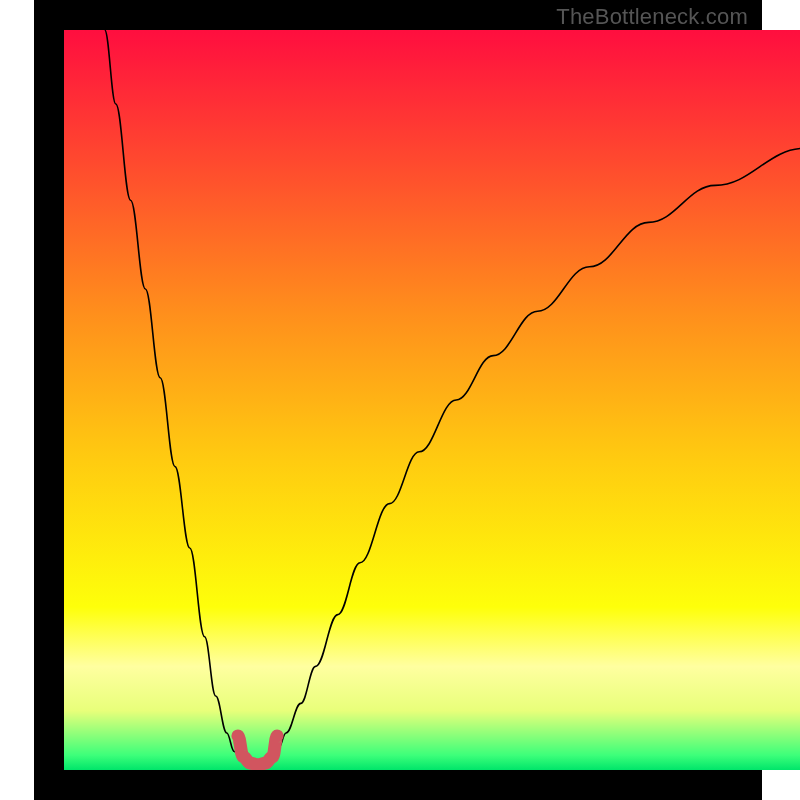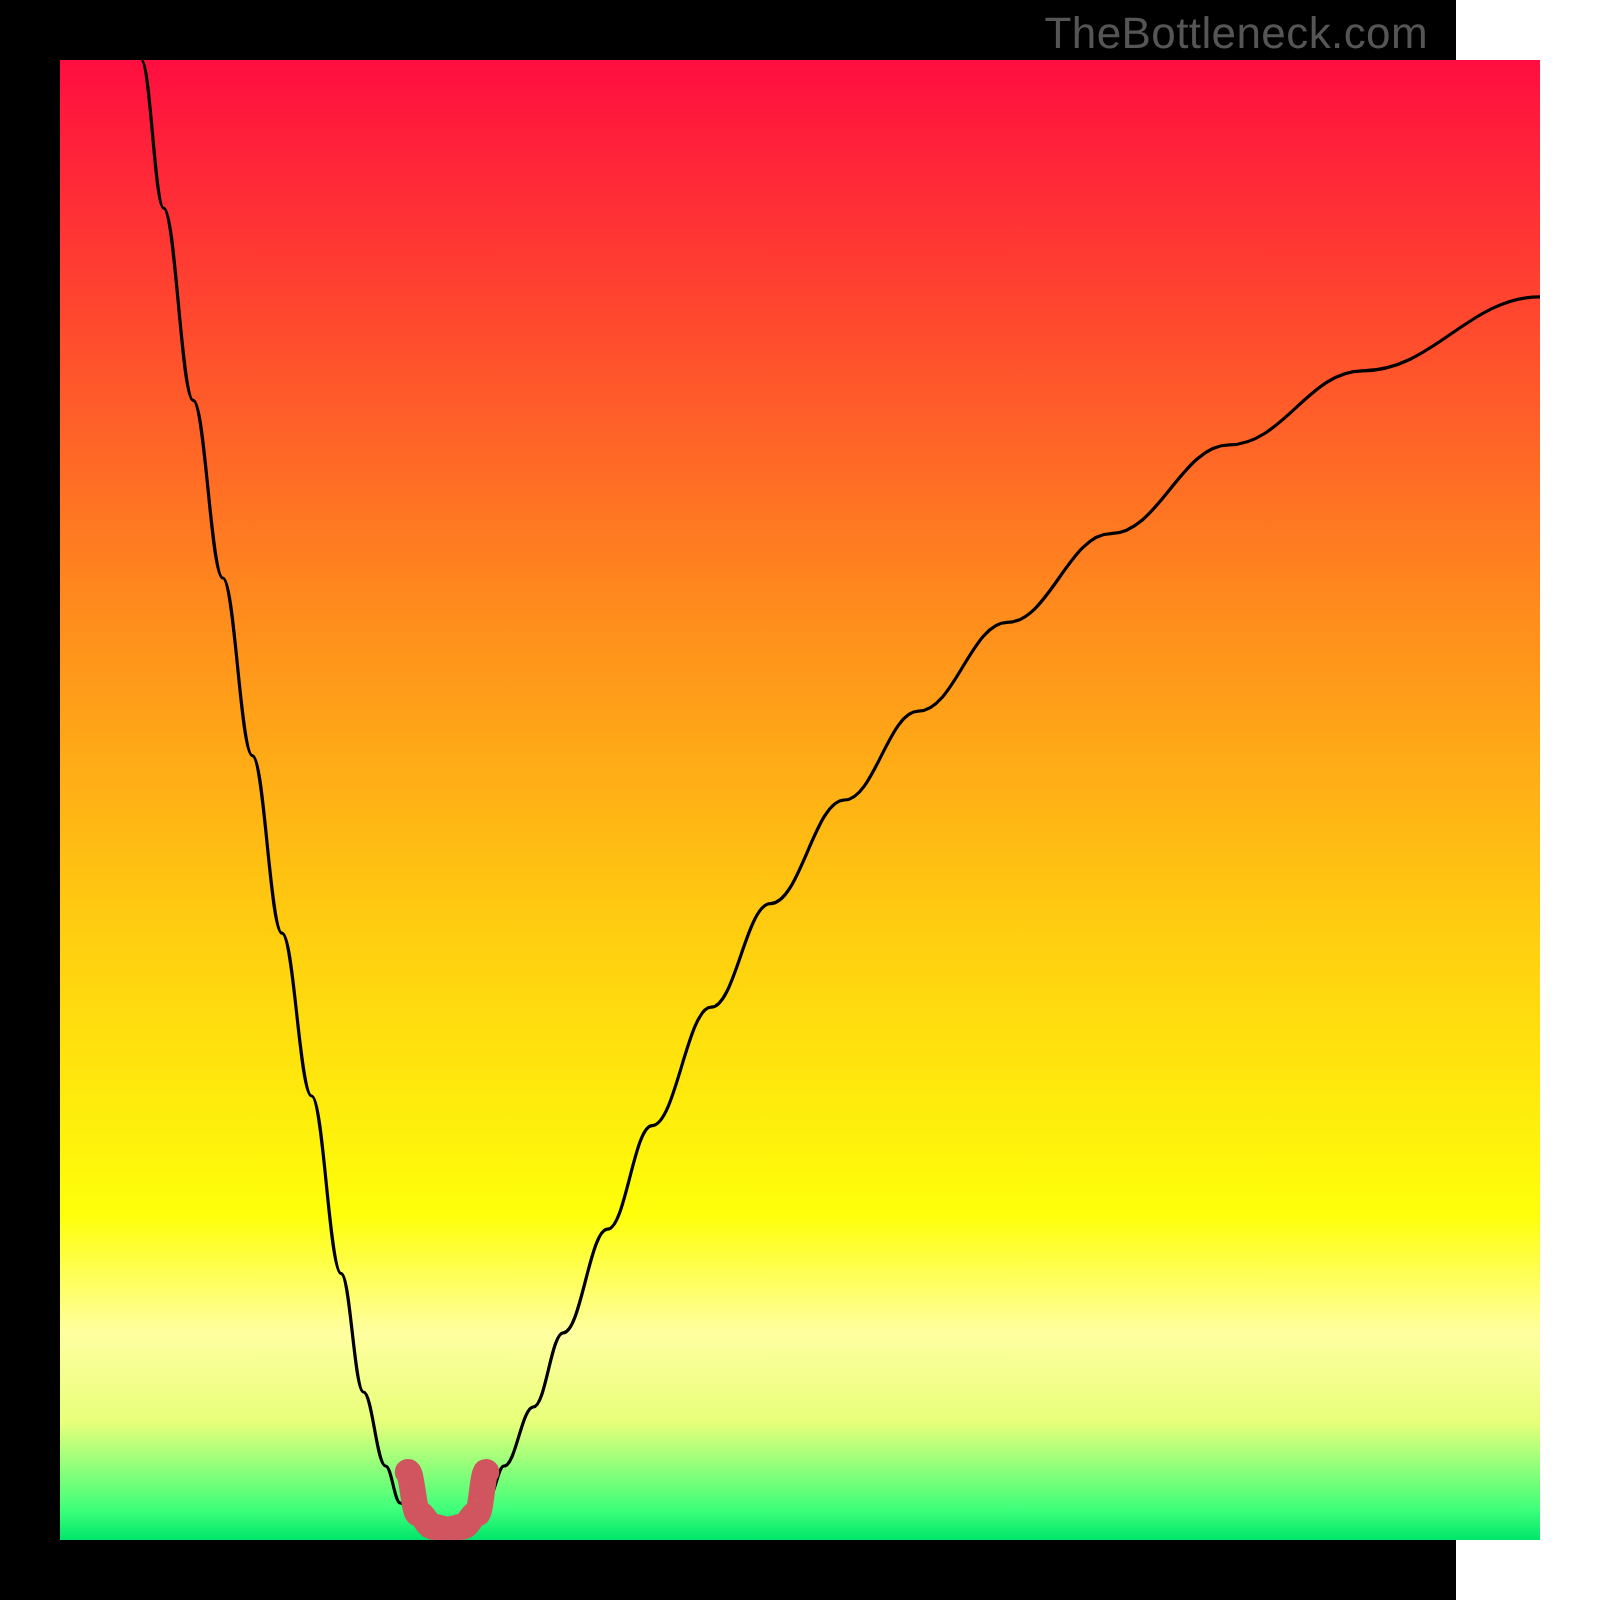--- a/index.html
+++ b/index.html
@@ -8,20 +8,21 @@
     width: 800px;
     height: 800px;
     overflow: hidden;
     font-family: Arial, Helvetica, sans-serif;
   }
   .outer {
     width: 728px;
     height: 800px;
     background: #000;
     position: relative;
+    margin-left: 34px;
   }
   .watermark {
     position: absolute;
     top: 4px;
     right: 14px;
     color: #555;
     font-size: 22px;
     font-weight: 500;
     letter-spacing: 0.2px;
     z-index: 5;

